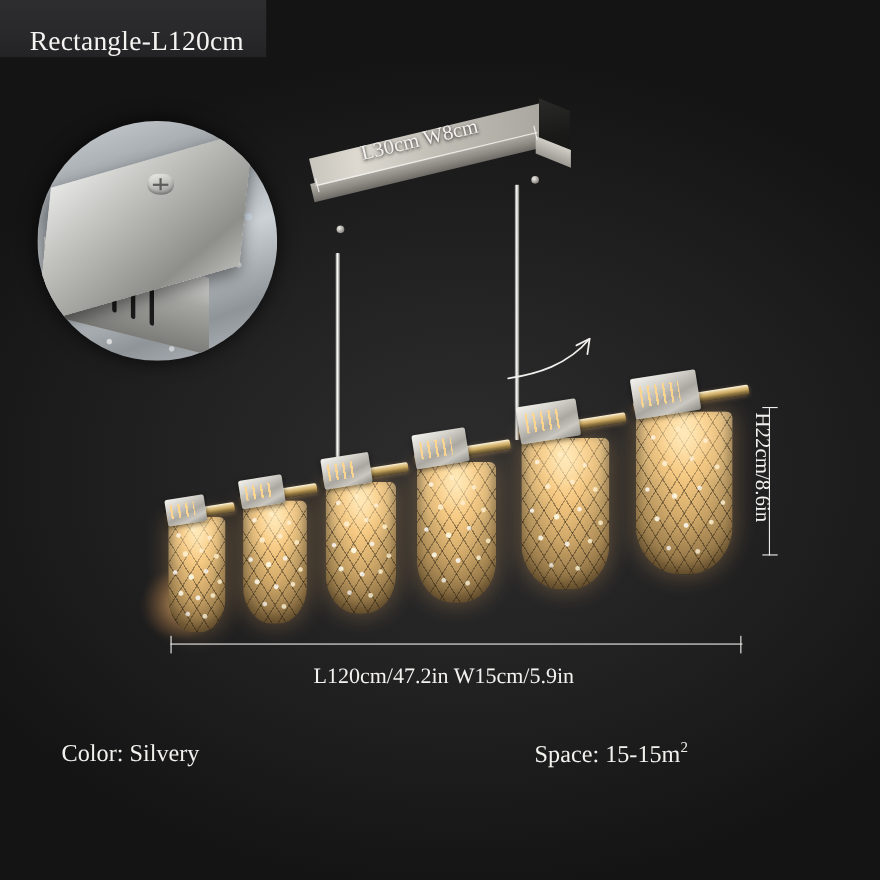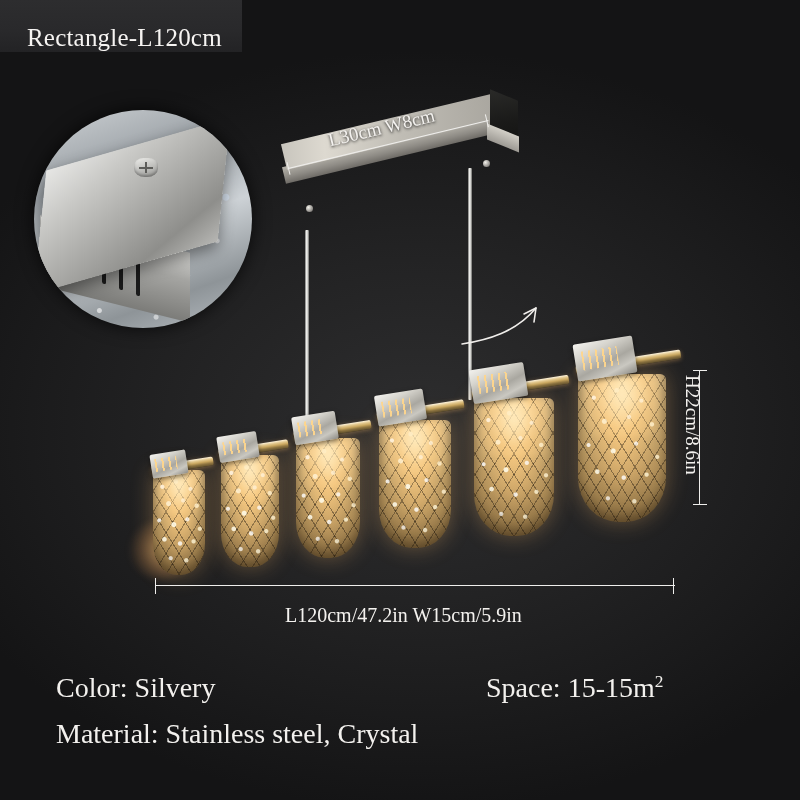--- a/index.html
+++ b/index.html
@@ -236,21 +236,21 @@
   .tick { position: absolute; background: #efeeec; }
 
   
   #specs {
     position: absolute;
     left: 56px; top: 672px;
     width: 700px;
     display: grid;
     grid-template-columns: 430px 1fr;
     row-gap: 14px;
-    font-size: 28px;
+    font-size: 22px;
     color: #f3f1ee;
   }
   #specs .cell { white-space: nowrap; }
   sup { font-size: .62em; vertical-align: super; }
 </style>
 </head>
 <body>
 
 <div id="scene">
 
@@ -375,16 +375,15 @@
     <div class="screwcap"></div>
   </div>
 
   <div id="title-banner">
     <span class="txt">Rectangle-L120cm</span>
   </div>
 
   <div id="specs">
     <div class="cell">Color: Silvery</div>
     <div class="cell"><span>Space: 15-15m</span><sup>2</sup></div>
-    <div class="cell">Material: Stainless steel, Crystal</div>
   </div>
 
 </div>
 
 </body></html>

